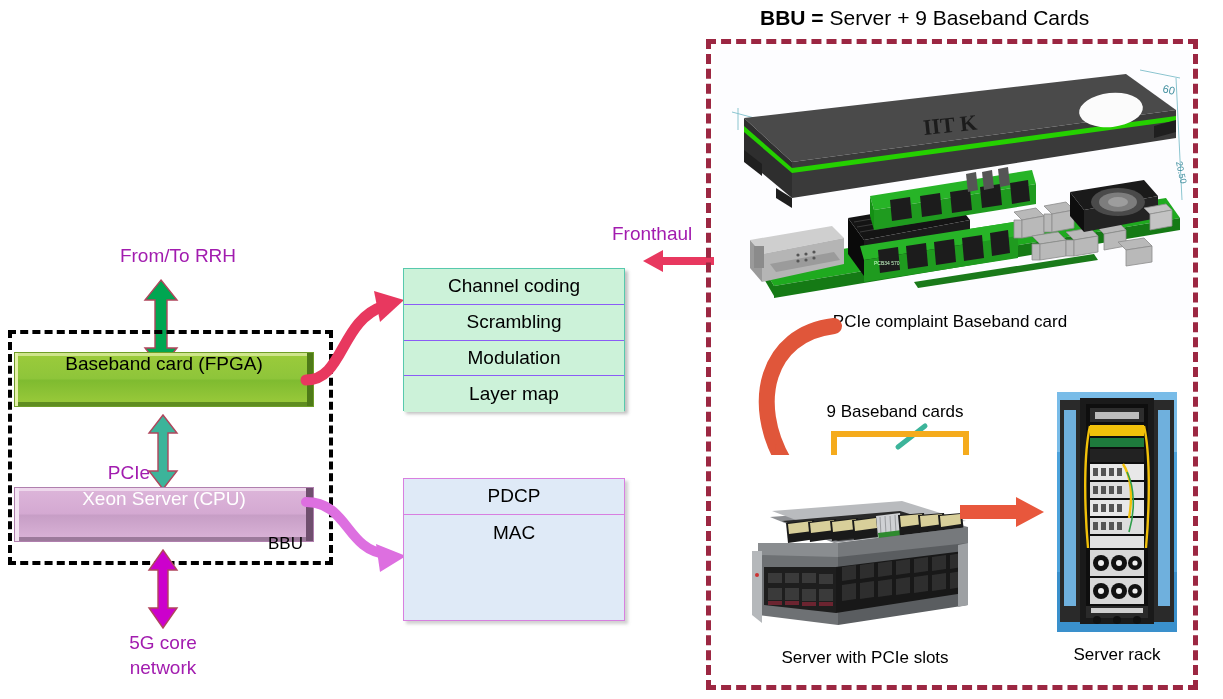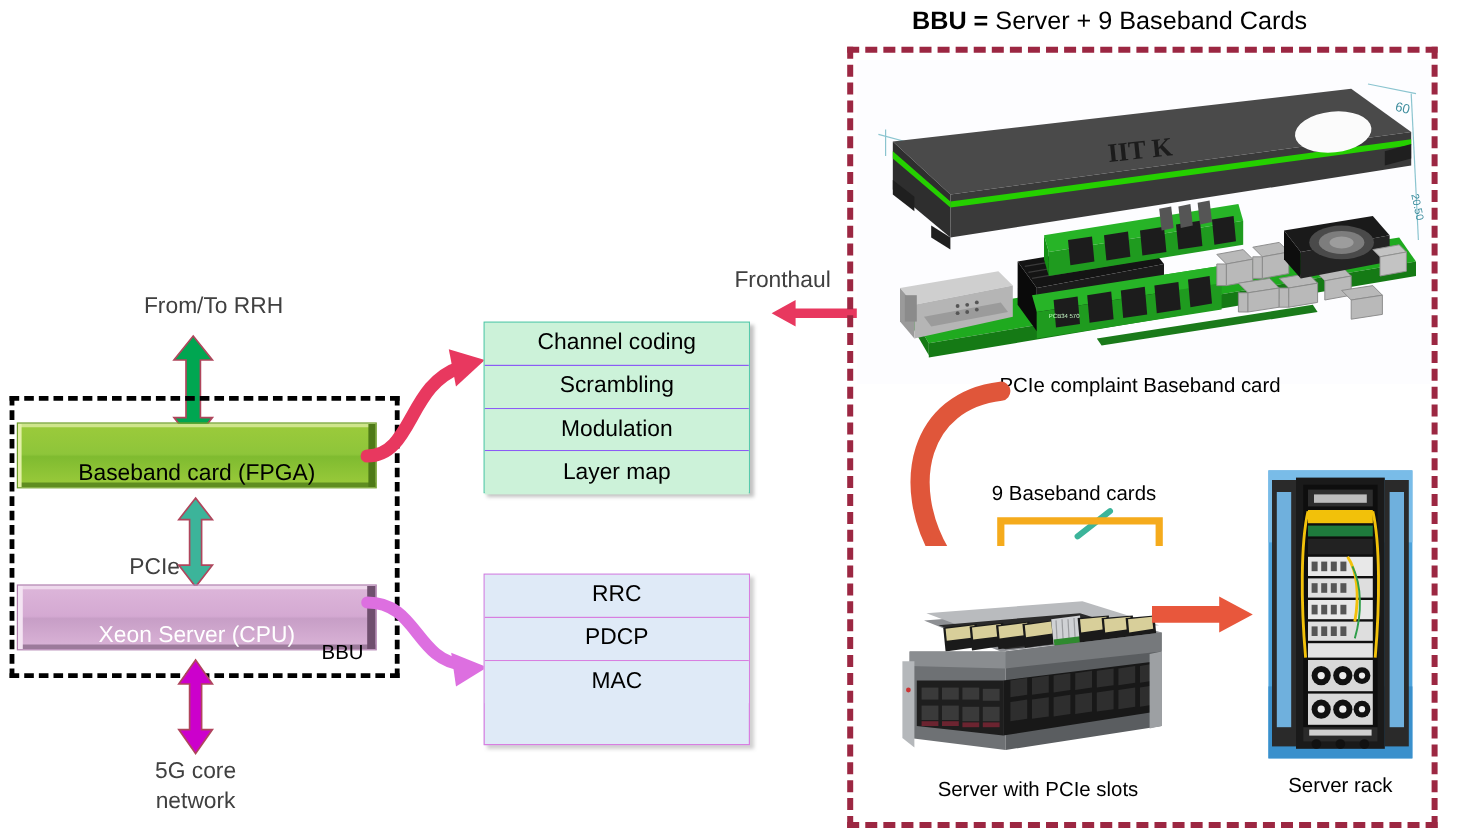--- a/index.html
+++ b/index.html
@@ -15,21 +15,21 @@
     width: 1223px;
     height: 699px;
     background: #ffffff;
     overflow: hidden;
   }
   .abs { position: absolute; }
 
   
   .label-text {
     position: absolute;
-    color: #404040;
+    color: #a21caf;
     font-size: 19px;
     line-height: 25px;
     text-align: center;
     white-space: pre-line;
   }
 
   .bbu-dashed-box {
     position: absolute;
     left: 8px;
     top: 330px;
@@ -37,21 +37,21 @@
     height: 235px;
     border: 4px dashed #000000;
     box-sizing: border-box;
     background: transparent;
   }
 
   .block3d {
     position: absolute;
     box-sizing: border-box;
     display: flex;
-    align-items: flex-end;
+    align-items: flex-start;
     justify-content: center;
     font-size: 19px;
   }
 
   .fpga-block {
     left: 14px;
     top: 352px;
     width: 300px;
     height: 55px;
     background: linear-gradient(to bottom, #9ccb3b 0%, #8ec53a 48%, #7fbb30 52%, #9ccb3b 100%);
@@ -220,21 +220,20 @@
   </div>
 
   <div class="stack stack-green">
     <div class="row">Channel coding</div>
     <div class="row">Scrambling</div>
     <div class="row">Modulation</div>
     <div class="row">Layer map</div>
   </div>
 
   <div class="stack stack-blue">
-    <div class="row">RRC</div>
     <div class="row">PDCP</div>
     <div class="row">MAC</div>
   </div>
 
   <div class="label-text" style="left:612px; top:221px; width:120px; text-align:left;">Fronthaul</div>
 
   <div class="abs" style="left:641px; top:246px;">
     <svg width="110" height="30" viewBox="0 0 110 30">
       <polygon points="2,15 22,4 22,11 88,11 88,4 108,15 88,26 88,19 22,19 22,26" fill="#e8385f"></polygon>
     </svg>

